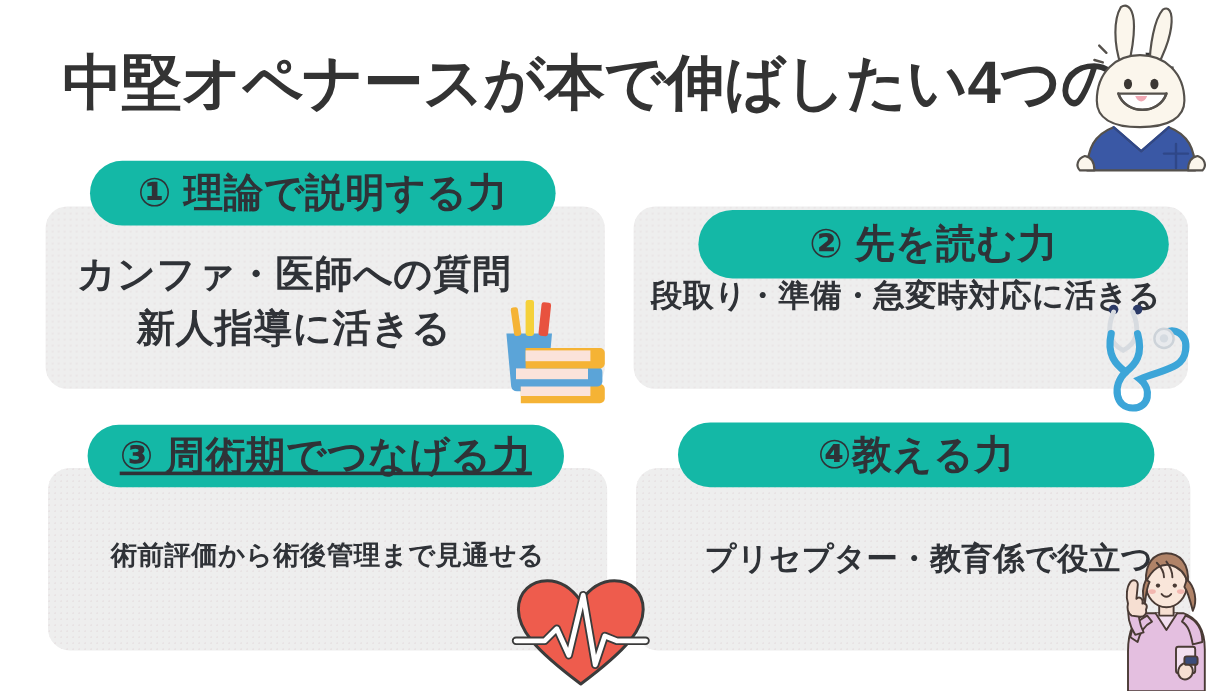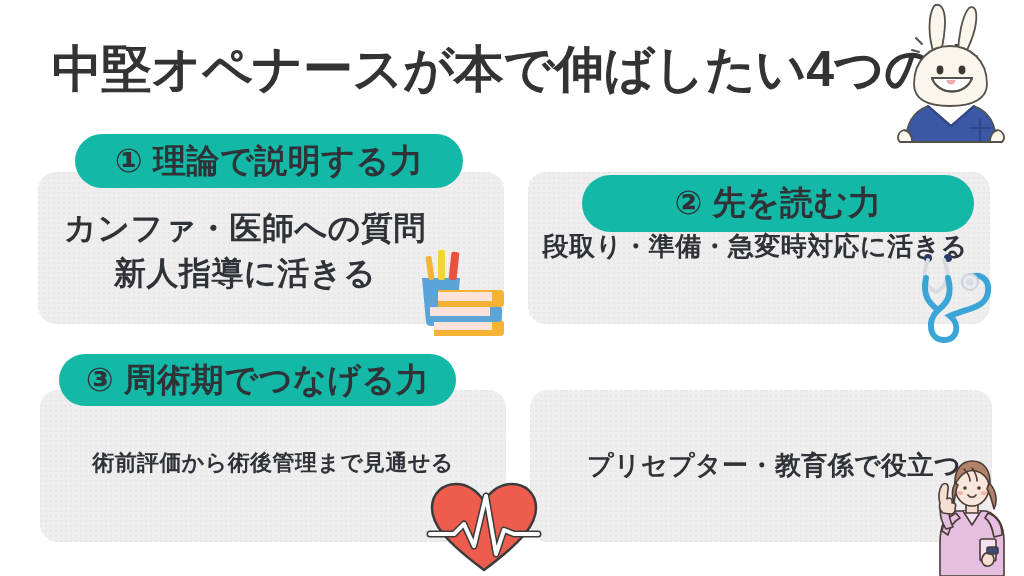--- a/index.html
+++ b/index.html
@@ -101,21 +101,21 @@
     align-items: center;
     justify-content: center;
     color: #2f3237;
     font-weight: bold;
     font-size: 33px;
     letter-spacing: 0.5px;
     white-space: nowrap;
   }
   .pill-1 { left: 75px;  top: 134px; width: 388px; height: 54px; }
   .pill-2 { left: 582px; top: 134px; width: 392px; height: 57px; margin-top: 41px; }
-  .pill-3 { left: 59px;  top: 354px; width: 397px; height: 52px; }
+  .pill-3 { left: 73px;  top: 354px; width: 397px; height: 52px; text-decoration: underline; }
   .pill-4 { left: 565px; top: 352px; width: 397px; height: 54px; }
 
   
   .illo { position: absolute; z-index: 6; }
   .illo-books      { left: 406px; top: 248px; width: 112px;  height: 90px; }
   .illo-stetho     { left: 908px; top: 252px; width: 96px;   height: 104px; }
   .illo-heart      { left: 428px; top: 480px; width: 112px;  height: 94px; }
   .illo-nurse      { left: 930px; top: 455px; width: 92px;   height: 121px; }
   .illo-rabbit     { left: 888px; top: 2px;   width: 130px;  height: 140px; z-index: 7; }
 
@@ -182,20 +182,21 @@
   <div class="illo illo-heart">
     <svg viewBox="0 0 112 94">
       <path d="M56 90 C16 60 4 44 4 28 C4 13 15 4 28 4 C39 4 49 11 56 21 C63 11 73 4 84 4
                C97 4 108 13 108 28 C108 44 96 60 56 90 Z" fill="#EE5C4D" stroke="#3B3B3B" stroke-width="2.5" stroke-linejoin="round"></path>
       <path d="M2 54 H26 L36 44 L46 66 L58 16 L68 74 L76 50 L86 54 H110" fill="none" stroke="#3B3B3B" stroke-width="7" stroke-linejoin="round" stroke-linecap="round"></path>
       <path d="M2 54 H26 L36 44 L46 66 L58 16 L68 74 L76 50 L86 54 H110" fill="none" stroke="#FFFFFF" stroke-width="4" stroke-linejoin="round" stroke-linecap="round"></path>
     </svg>
   </div>
 
   <div class="card card-4"></div>
+  <div class="pill pill-4">④教える力</div>
   <div class="card-body body-4">プリセプター・教育係で役立つ</div>
 
   <div class="illo illo-nurse">
     <svg viewBox="0 0 92 121">
       <g stroke="#4A3B35" stroke-width="1.6" stroke-linejoin="round" stroke-linecap="round">
 
         <path d="M26 56 C14 60 10 72 10 88 L10 121 L74 121 L74 86 C74 70 68 60 56 56 Z" fill="#E4BFE0"></path>
 
         <path d="M33 56 L42 70 L51 56" fill="#F3E0F0"></path>
 

